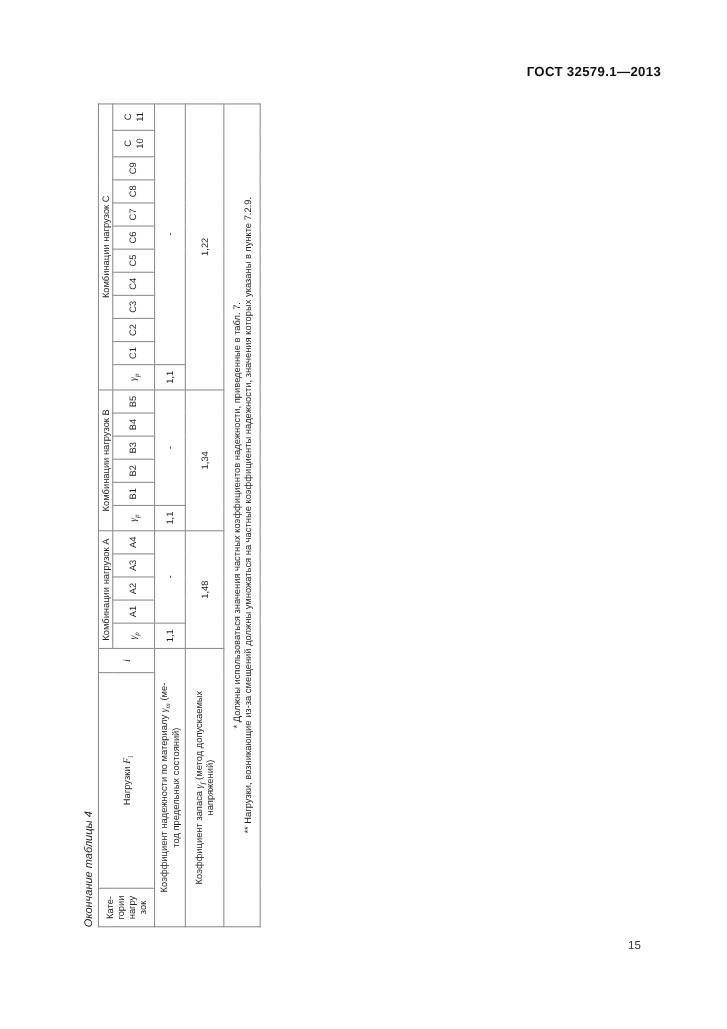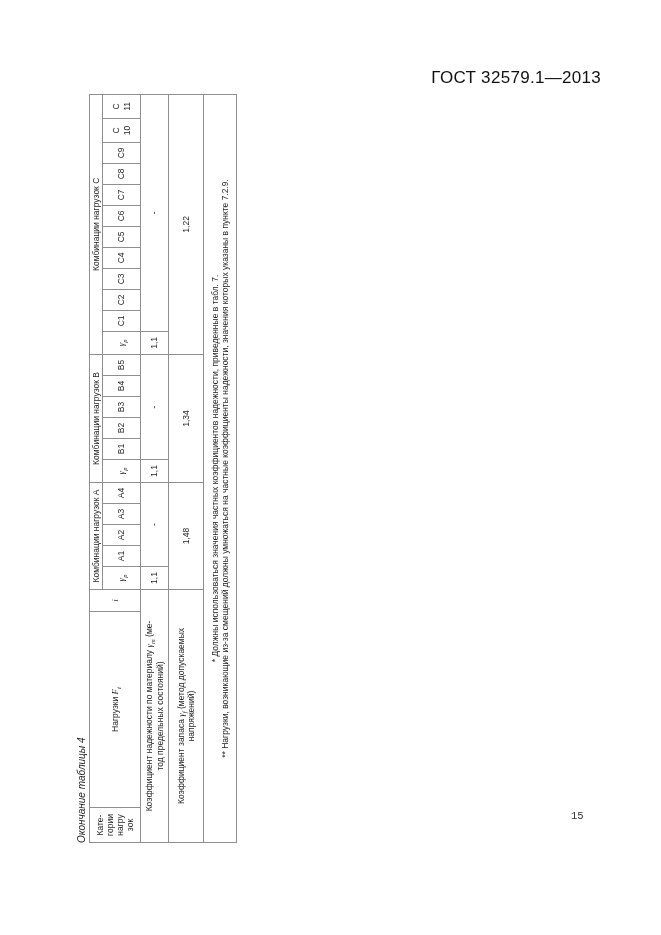--- a/index.html
+++ b/index.html
@@ -6,29 +6,29 @@
   .page{
     position:relative;
     width:661px;height:935px;
     background:#ffffff;
     overflow:hidden;
     font-family:"Liberation Sans","DejaVu Sans",sans-serif;
     color:#1f1f1f;
   }
   .doc-code{
     position:absolute;
-    top:68px;right:60px;
-    font-size:17px;font-weight:normal;
+    top:58px;right:60px;
+    font-size:12px;font-weight:bold;
     letter-spacing:0.3px;
     color:#111;
   }
   .page-number{
     position:absolute;
-    top:810px;left:571px;
-    font-size:10.5px;color:#333;font-family:Liberation Mono, monospace;
+    top:854px;left:571px;
+    font-size:10.5px;color:#333;
   }
   .rotated-block{
     position:absolute;
     left:76px;top:843px;
     width:748px;
     transform:rotate(-90deg);
     transform-origin:0 0;
   }
   .table-title{
     font-style:italic;

